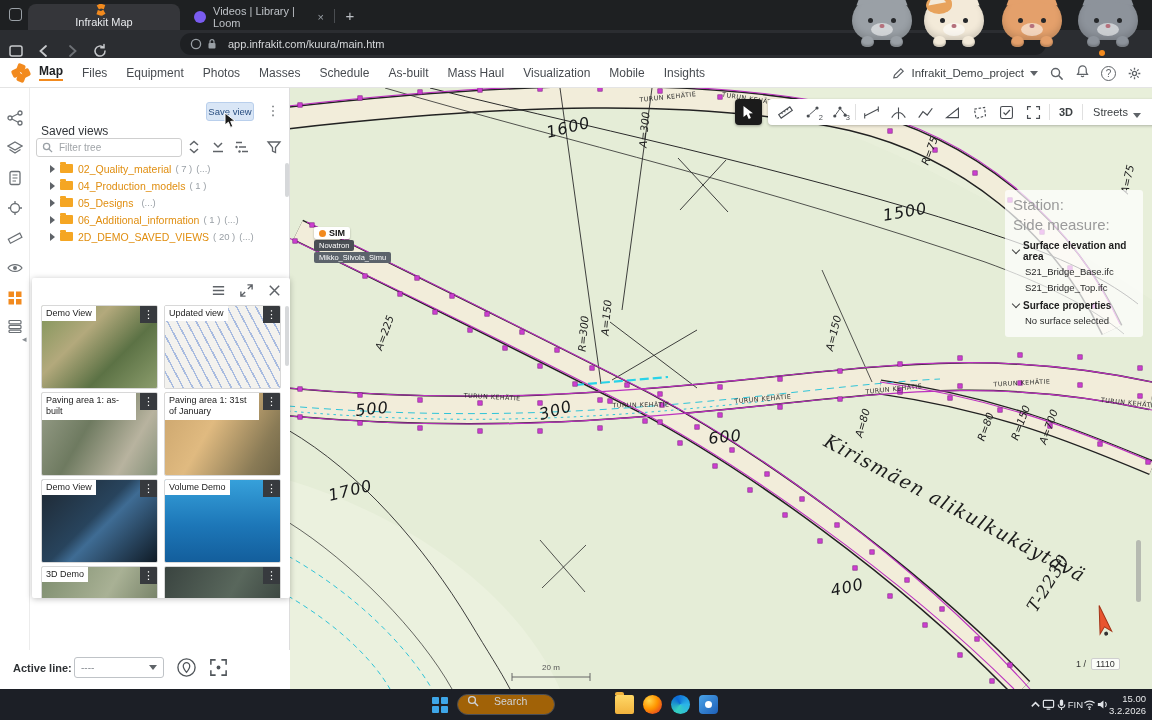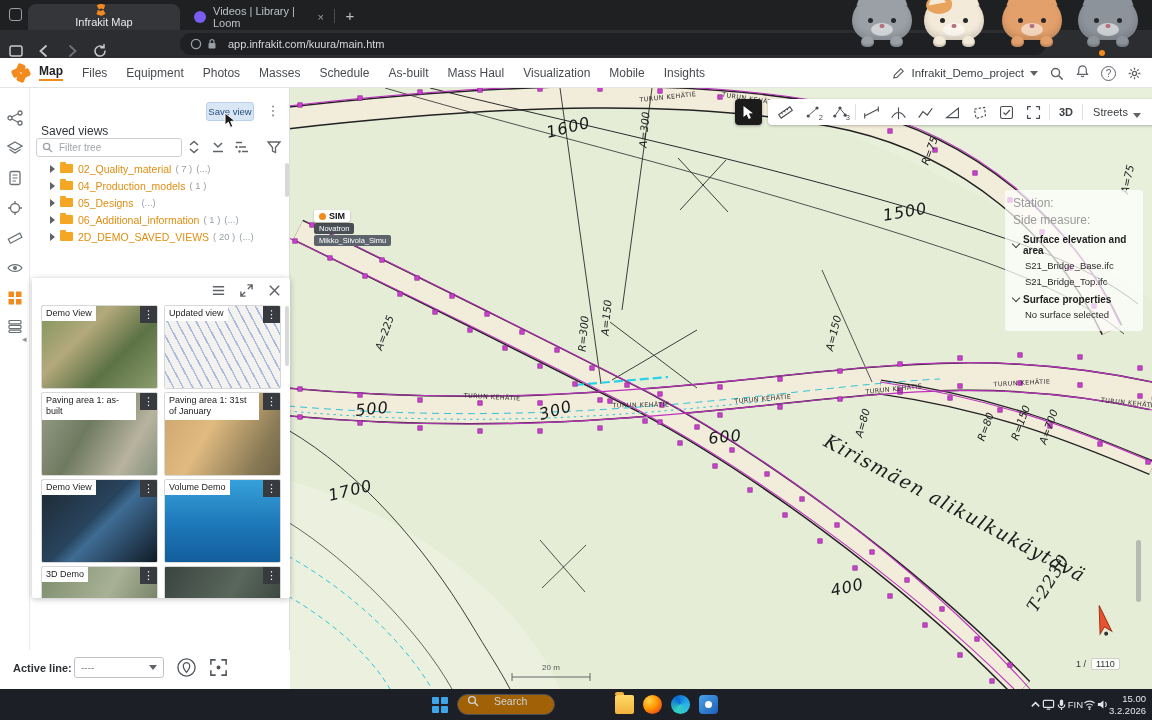--- a/index.html
+++ b/index.html
@@ -76,27 +76,27 @@
   .tool-active{width:27px;height:26px;background:#1b1b1b;border-radius:4px;display:flex;align-items:center;justify-content:center;margin-right:6px;box-shadow:0 1px 3px rgba(0,0,0,.35);}
   .tool-group{height:26px;background:#fff;border-radius:4px;box-shadow:0 1px 3px rgba(0,0,0,.25);display:flex;align-items:center;padding:0 4px;}
   .tbtn{width:27px;height:24px;display:flex;align-items:center;justify-content:center;color:#4a4e53;position:relative;}
   .tbtn .sub{position:absolute;right:3px;bottom:2px;font-size:7.5px;color:#4a4e53;}
   .tsep{width:1px;height:16px;background:#e0e0e0;margin:0 2px;}
   .t3d{font-size:11px;color:#3c4043;font-weight:bold;padding:0 7px;}
   .basemap{display:flex;align-items:flex-end;gap:5px;font-size:11px;color:#3c4043;padding:0 8px;}
   .tkebab{font-size:13px;color:#4a4e53;padding:0 6px;}
 
   .info-panel{position:absolute;left:1005px;top:102px;width:138px;padding:6px 8px;background:rgba(255,255,255,.72);border-radius:3px;z-index:14;}
-  .ip-grey{font-size:12px;color:#9b9b9b;margin-bottom:3px;}
+  .ip-grey{font-size:15px;color:#9b9b9b;margin-bottom:3px;}
   .ip-title{font-size:10px;color:#1d1d1d;font-weight:bold;margin:7px 0 4px 0;display:flex;align-items:center;gap:4px;}
   .ip-chev{width:6px;height:6px;border-right:1.6px solid #444;border-bottom:1.6px solid #444;transform:rotate(45deg);margin-top:-3px;flex:0 0 auto;}
   .ip-item{font-size:9.5px;color:#2a2a2a;margin:0 0 5px 12px;}
 
   .sim-marker{position:absolute;left:314px;top:122px;z-index:13;font-size:0;}
-  .sim-top{display:inline-flex;align-items:center;gap:3px;background:#fff;border-radius:2px;padding:1px 5px;box-shadow:0 1px 2px rgba(0,0,0,.3);}
+  .sim-top{display:inline-flex;align-items:center;gap:3px;background:#fff;border-radius:2px;padding:1px 5px;box-shadow:0 1px 2px rgba(0,0,0,.3);margin-top:17px;}
   .sim-dot{width:7px;height:7px;border-radius:50%;background:#f28a1e;}
   .sim-top span{font-size:9px;font-weight:bold;color:#111;}
   .sim-mid{display:block;width:max-content;background:#4a4f55;color:#fff;font-size:7.5px;padding:1px 5px;border-radius:2px;margin-top:1px;}
   .sim-bot{display:block;width:max-content;background:#5c636b;color:#fff;font-size:7.5px;padding:1px 5px;border-radius:2px;margin-top:1px;}
 
   .map-pagination{position:absolute;left:1076px;top:570px;display:flex;align-items:center;gap:5px;z-index:12;}
   .map-pagination .pg{font-size:9px;color:#333;}
   .map-pagination .tot{font-size:9px;color:#333;background:rgba(255,255,255,.85);border:1px solid #cfcfcf;border-radius:2px;padding:0 4px;}
   .compass{position:absolute;left:1088px;top:515px;width:30px;height:36px;z-index:12;}
   .map-scrollbar{position:absolute;left:1136px;top:452px;width:5px;height:62px;background:#b6bab1;border-radius:3px;z-index:12;}

